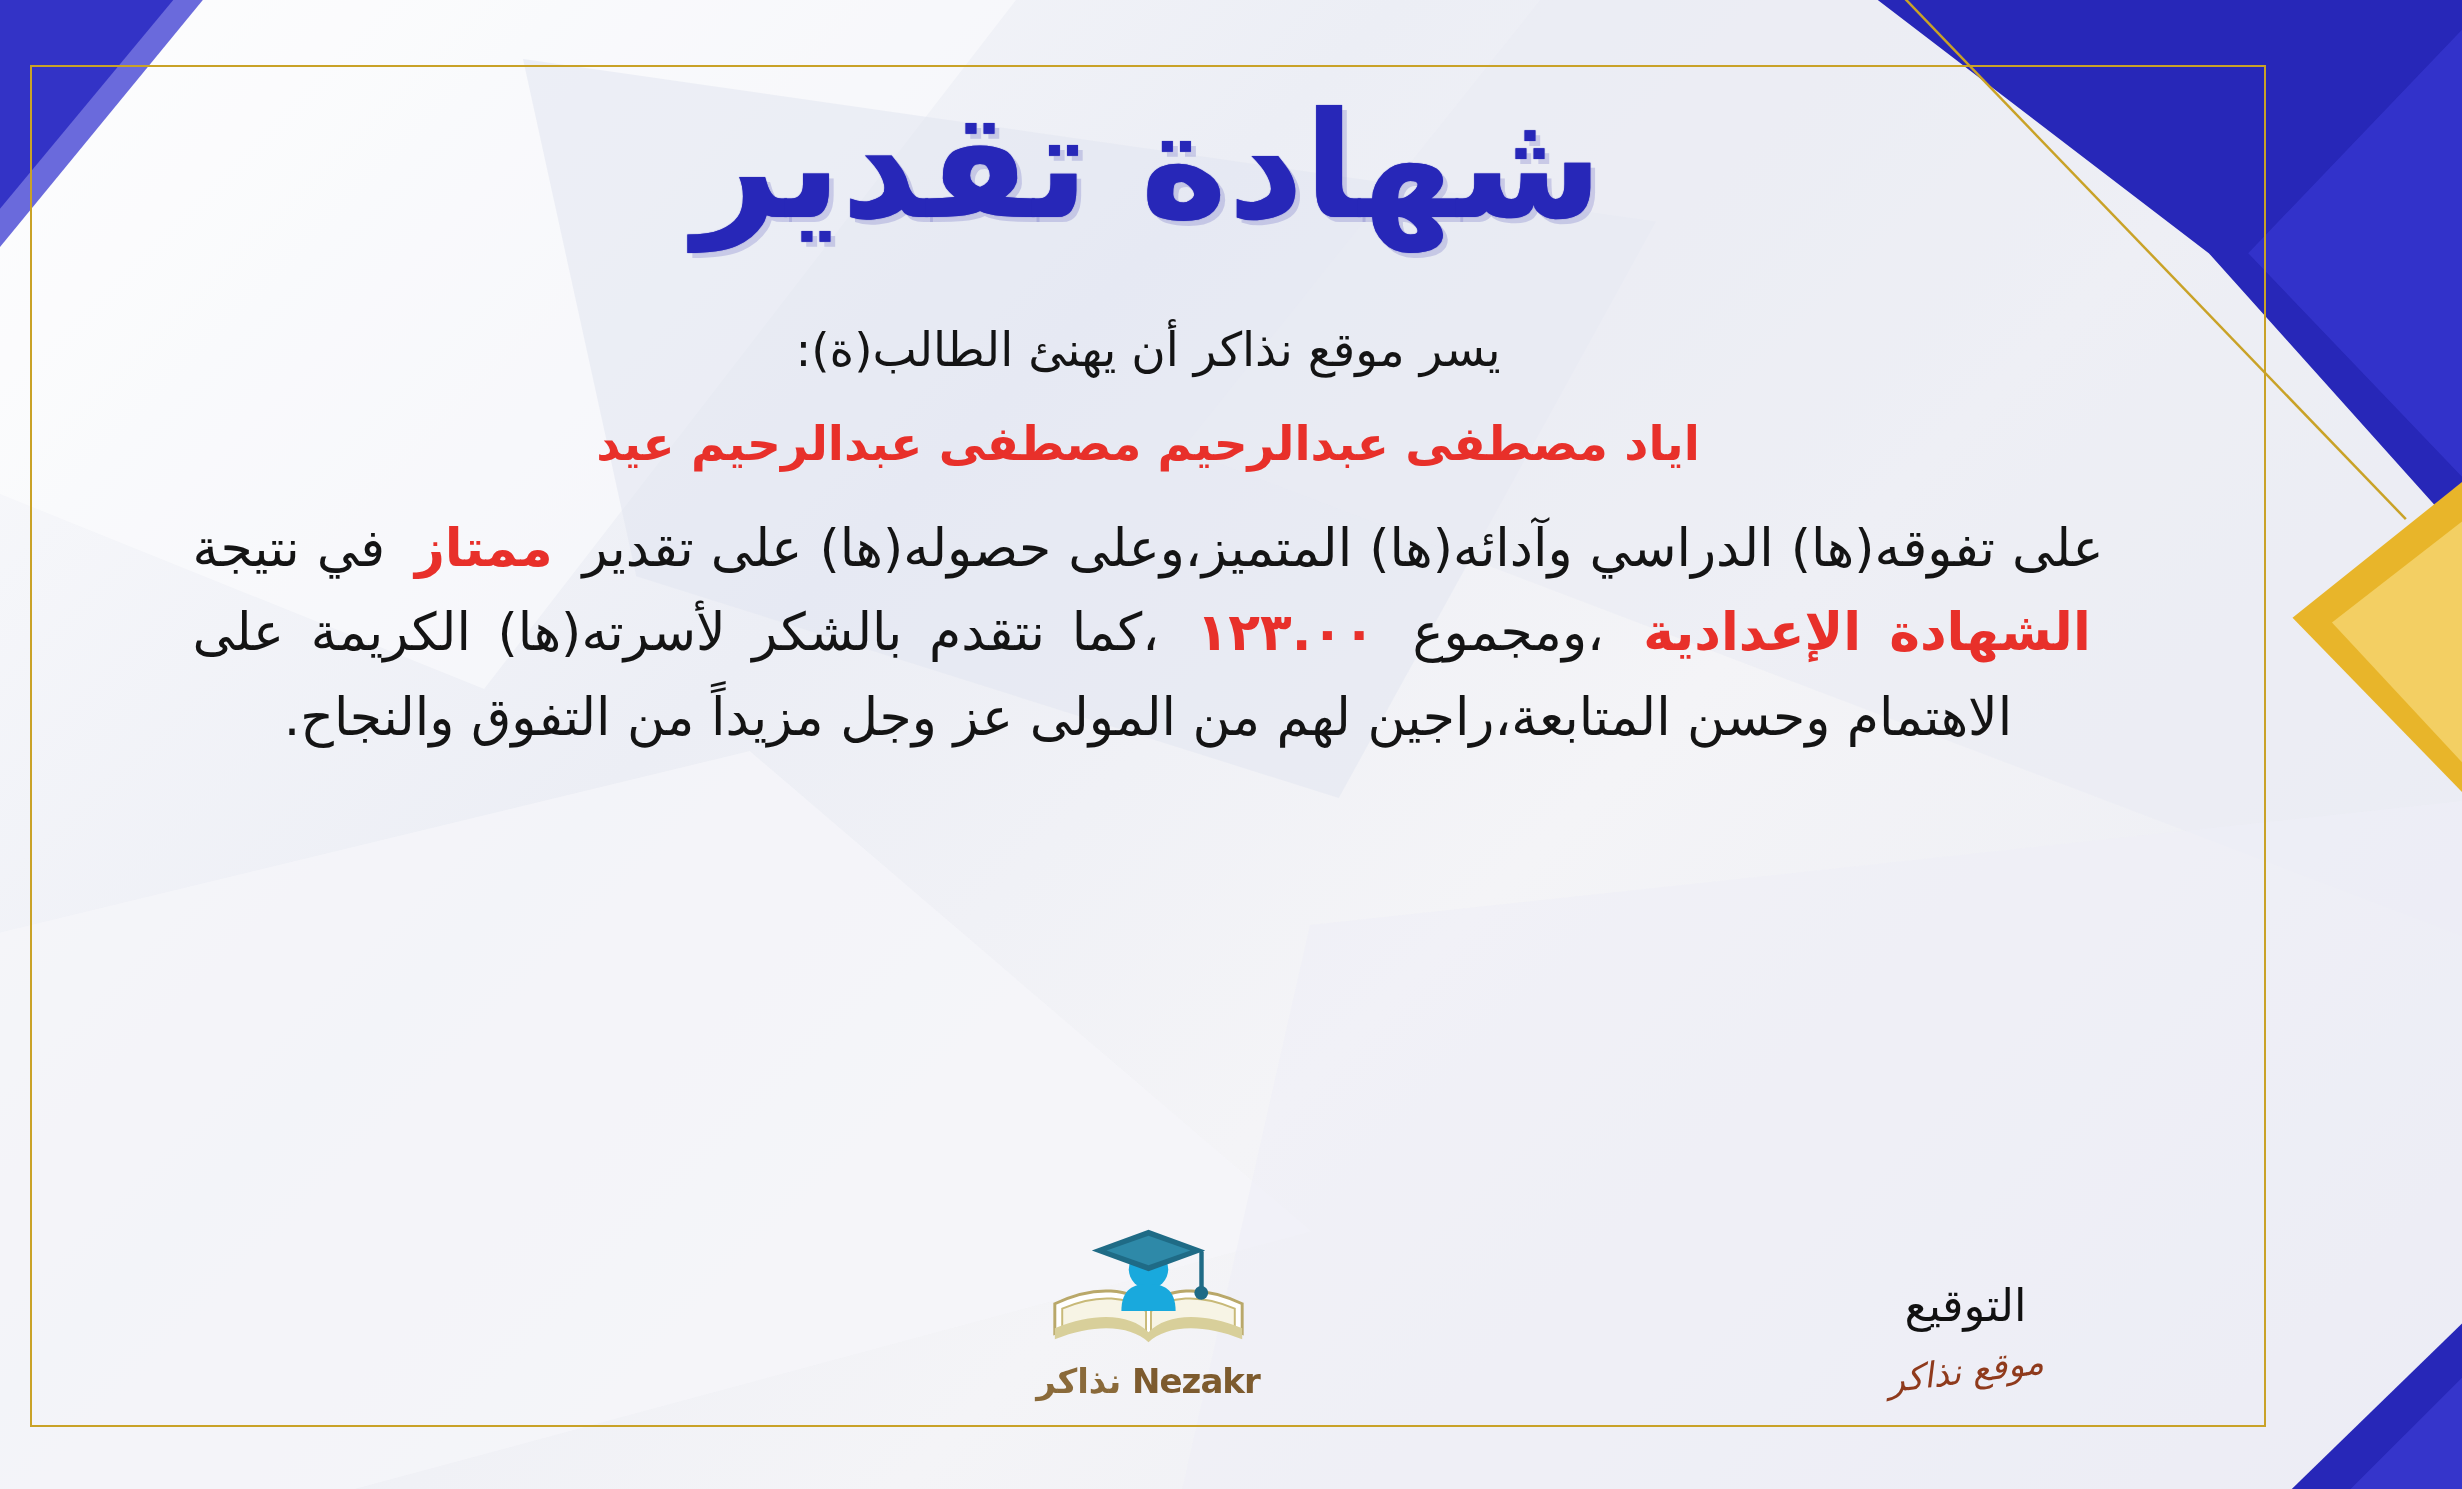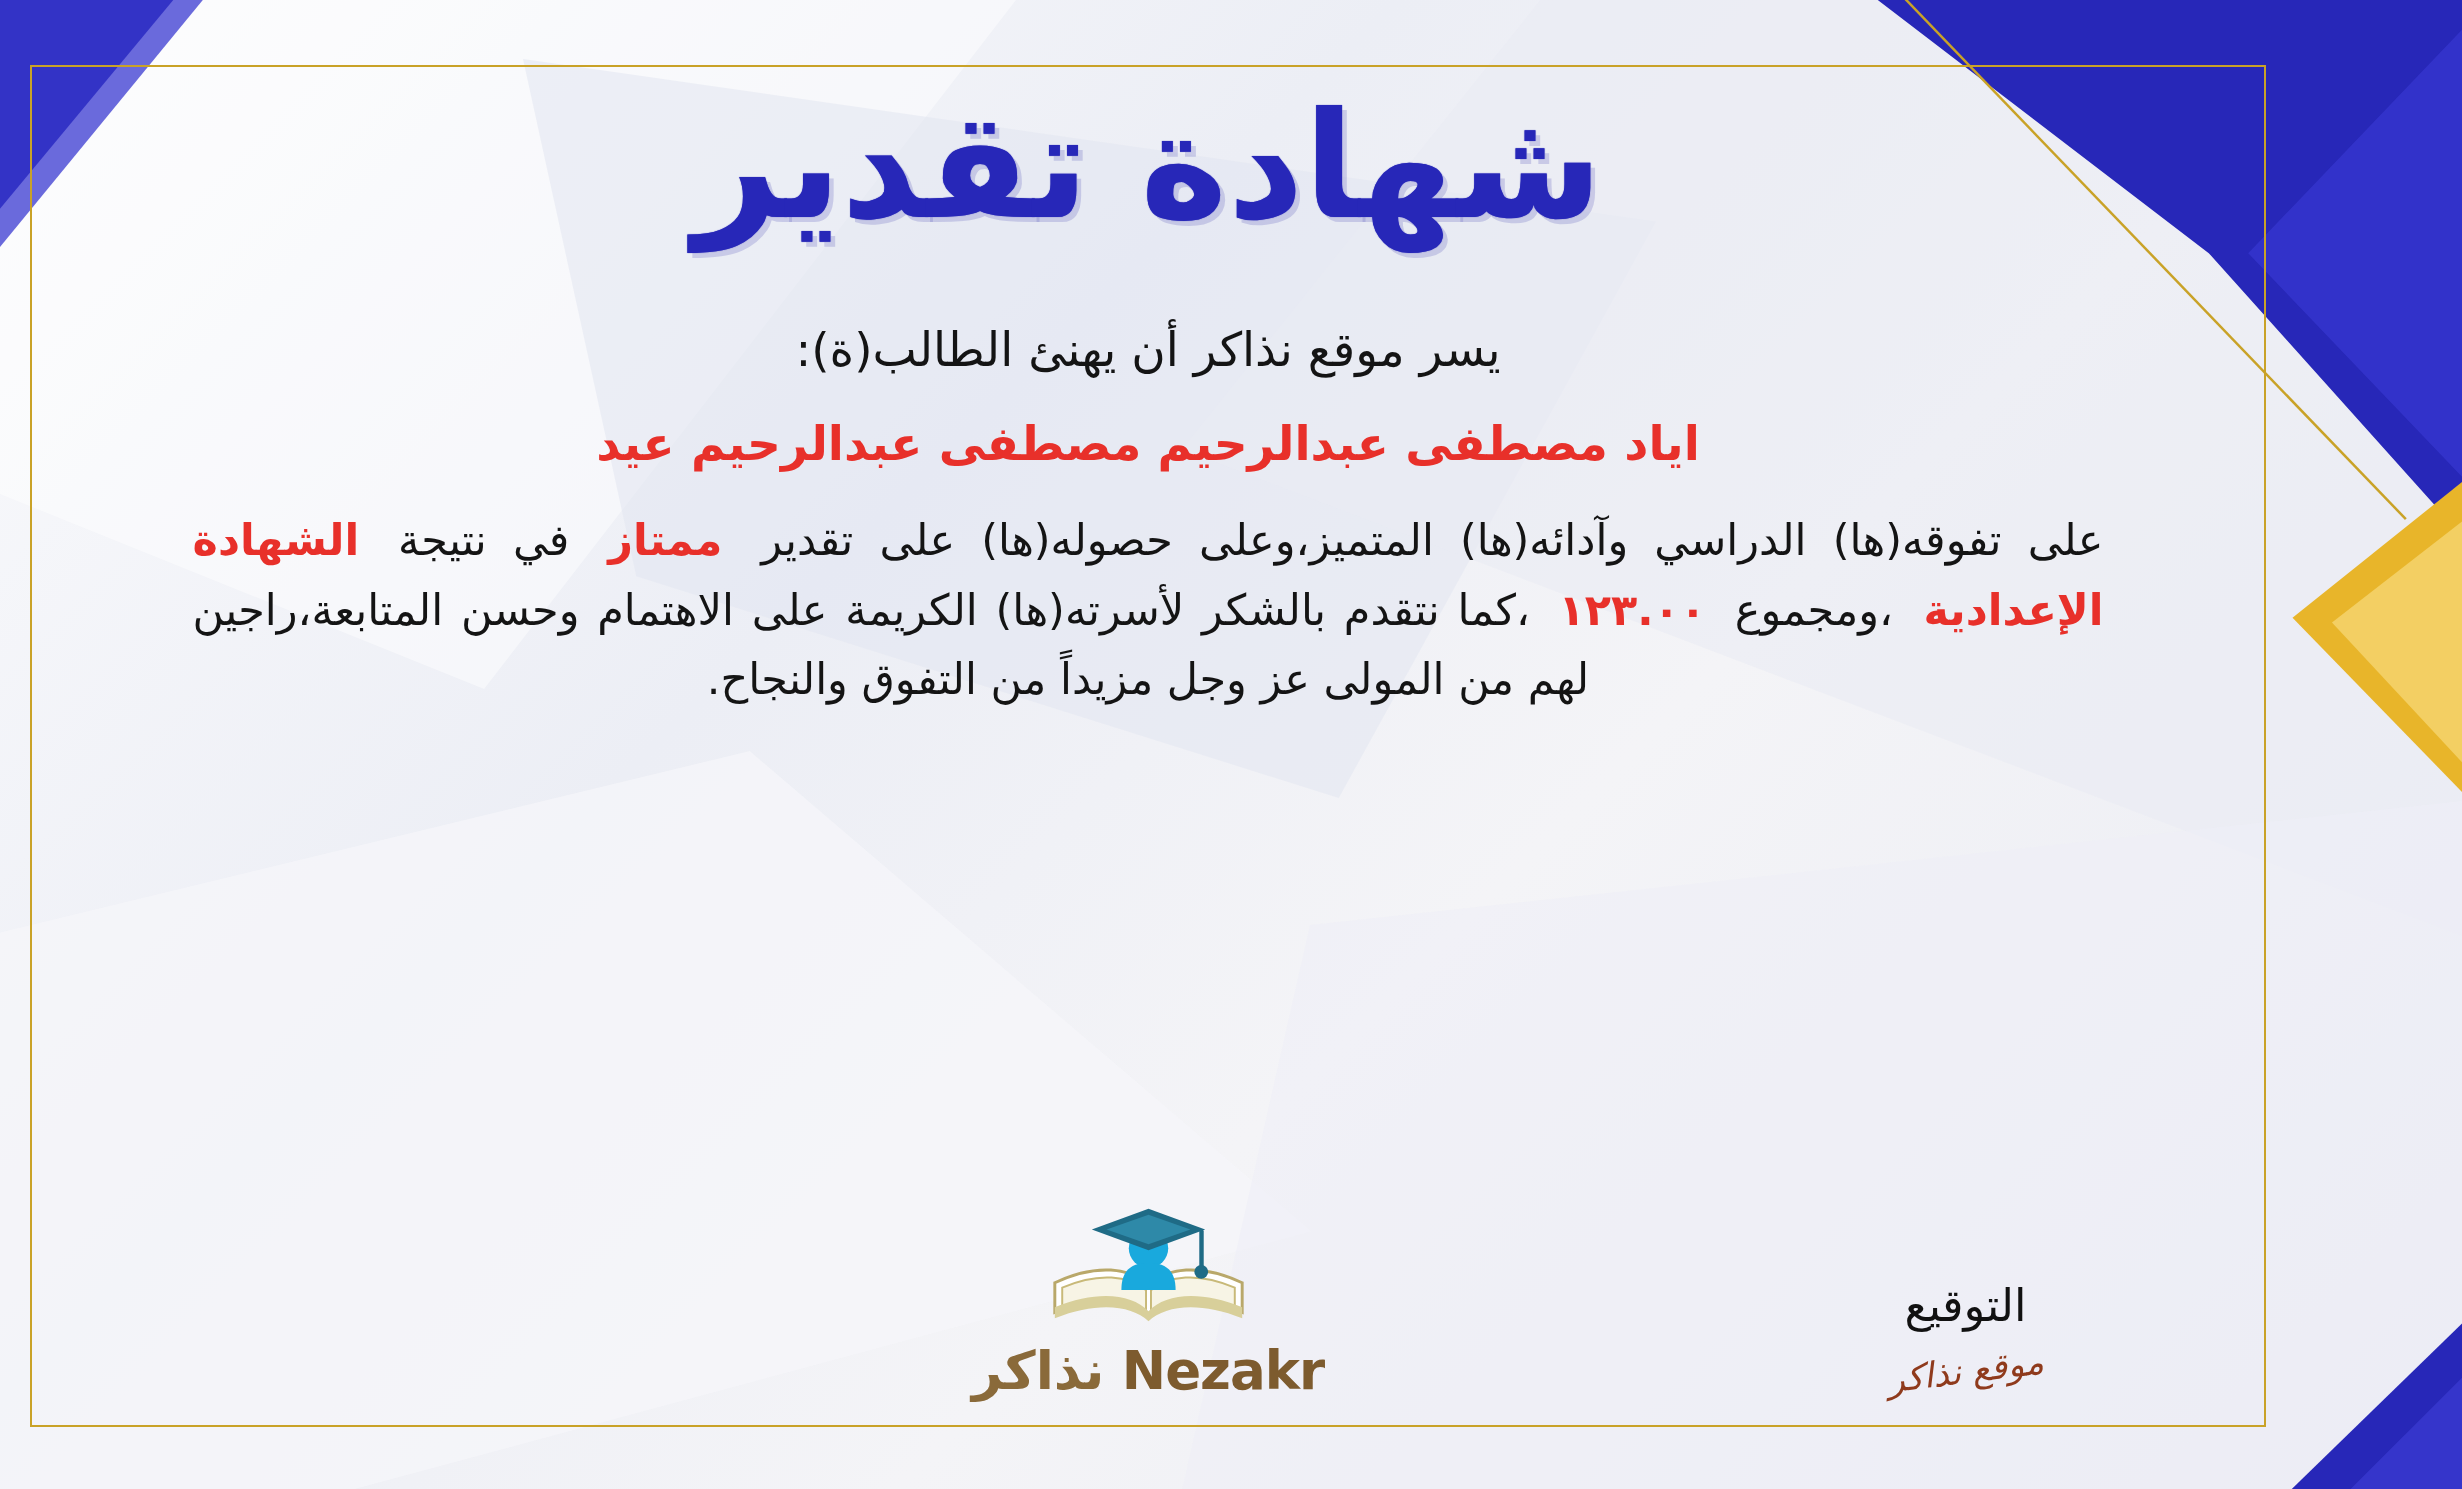--- a/index.html
+++ b/index.html
@@ -137,21 +137,21 @@
 
   .line-name {
     font-size: 47px;
     line-height: 1.35;
     color: #e8302a;
     font-weight: 600;
     margin-bottom: 30.5px;
   }
 
   .paragraph {
-    font-size: 43px;
+    font-size: 52px;
     line-height: 1.62;
     text-align: justify;
     text-align-last: center;
     padding: 0 54px;
   }
   .paragraph .hl {
     color: #e8302a;
     font-weight: 600;
     padding: 0 12.8px;
   }
@@ -201,21 +201,21 @@
     bottom: 4.9px;
     width: 443px;
     text-align: center;
   }
   .logo-mark {
     display: block;
     margin: 0 auto;
   }
   .logo-wordmark {
     margin-top: 3px;
-    font-size: 53px;
+    font-size: 34px;
     font-weight: bold;
     color: #8a6a3a;
     direction: rtl;
     letter-spacing: -1px;
     font-family: "DejaVu Sans", "Liberation Sans", sans-serif;
   }
   .logo-wordmark .latin {
     color: #7d5b2e;
   }
 </style>

